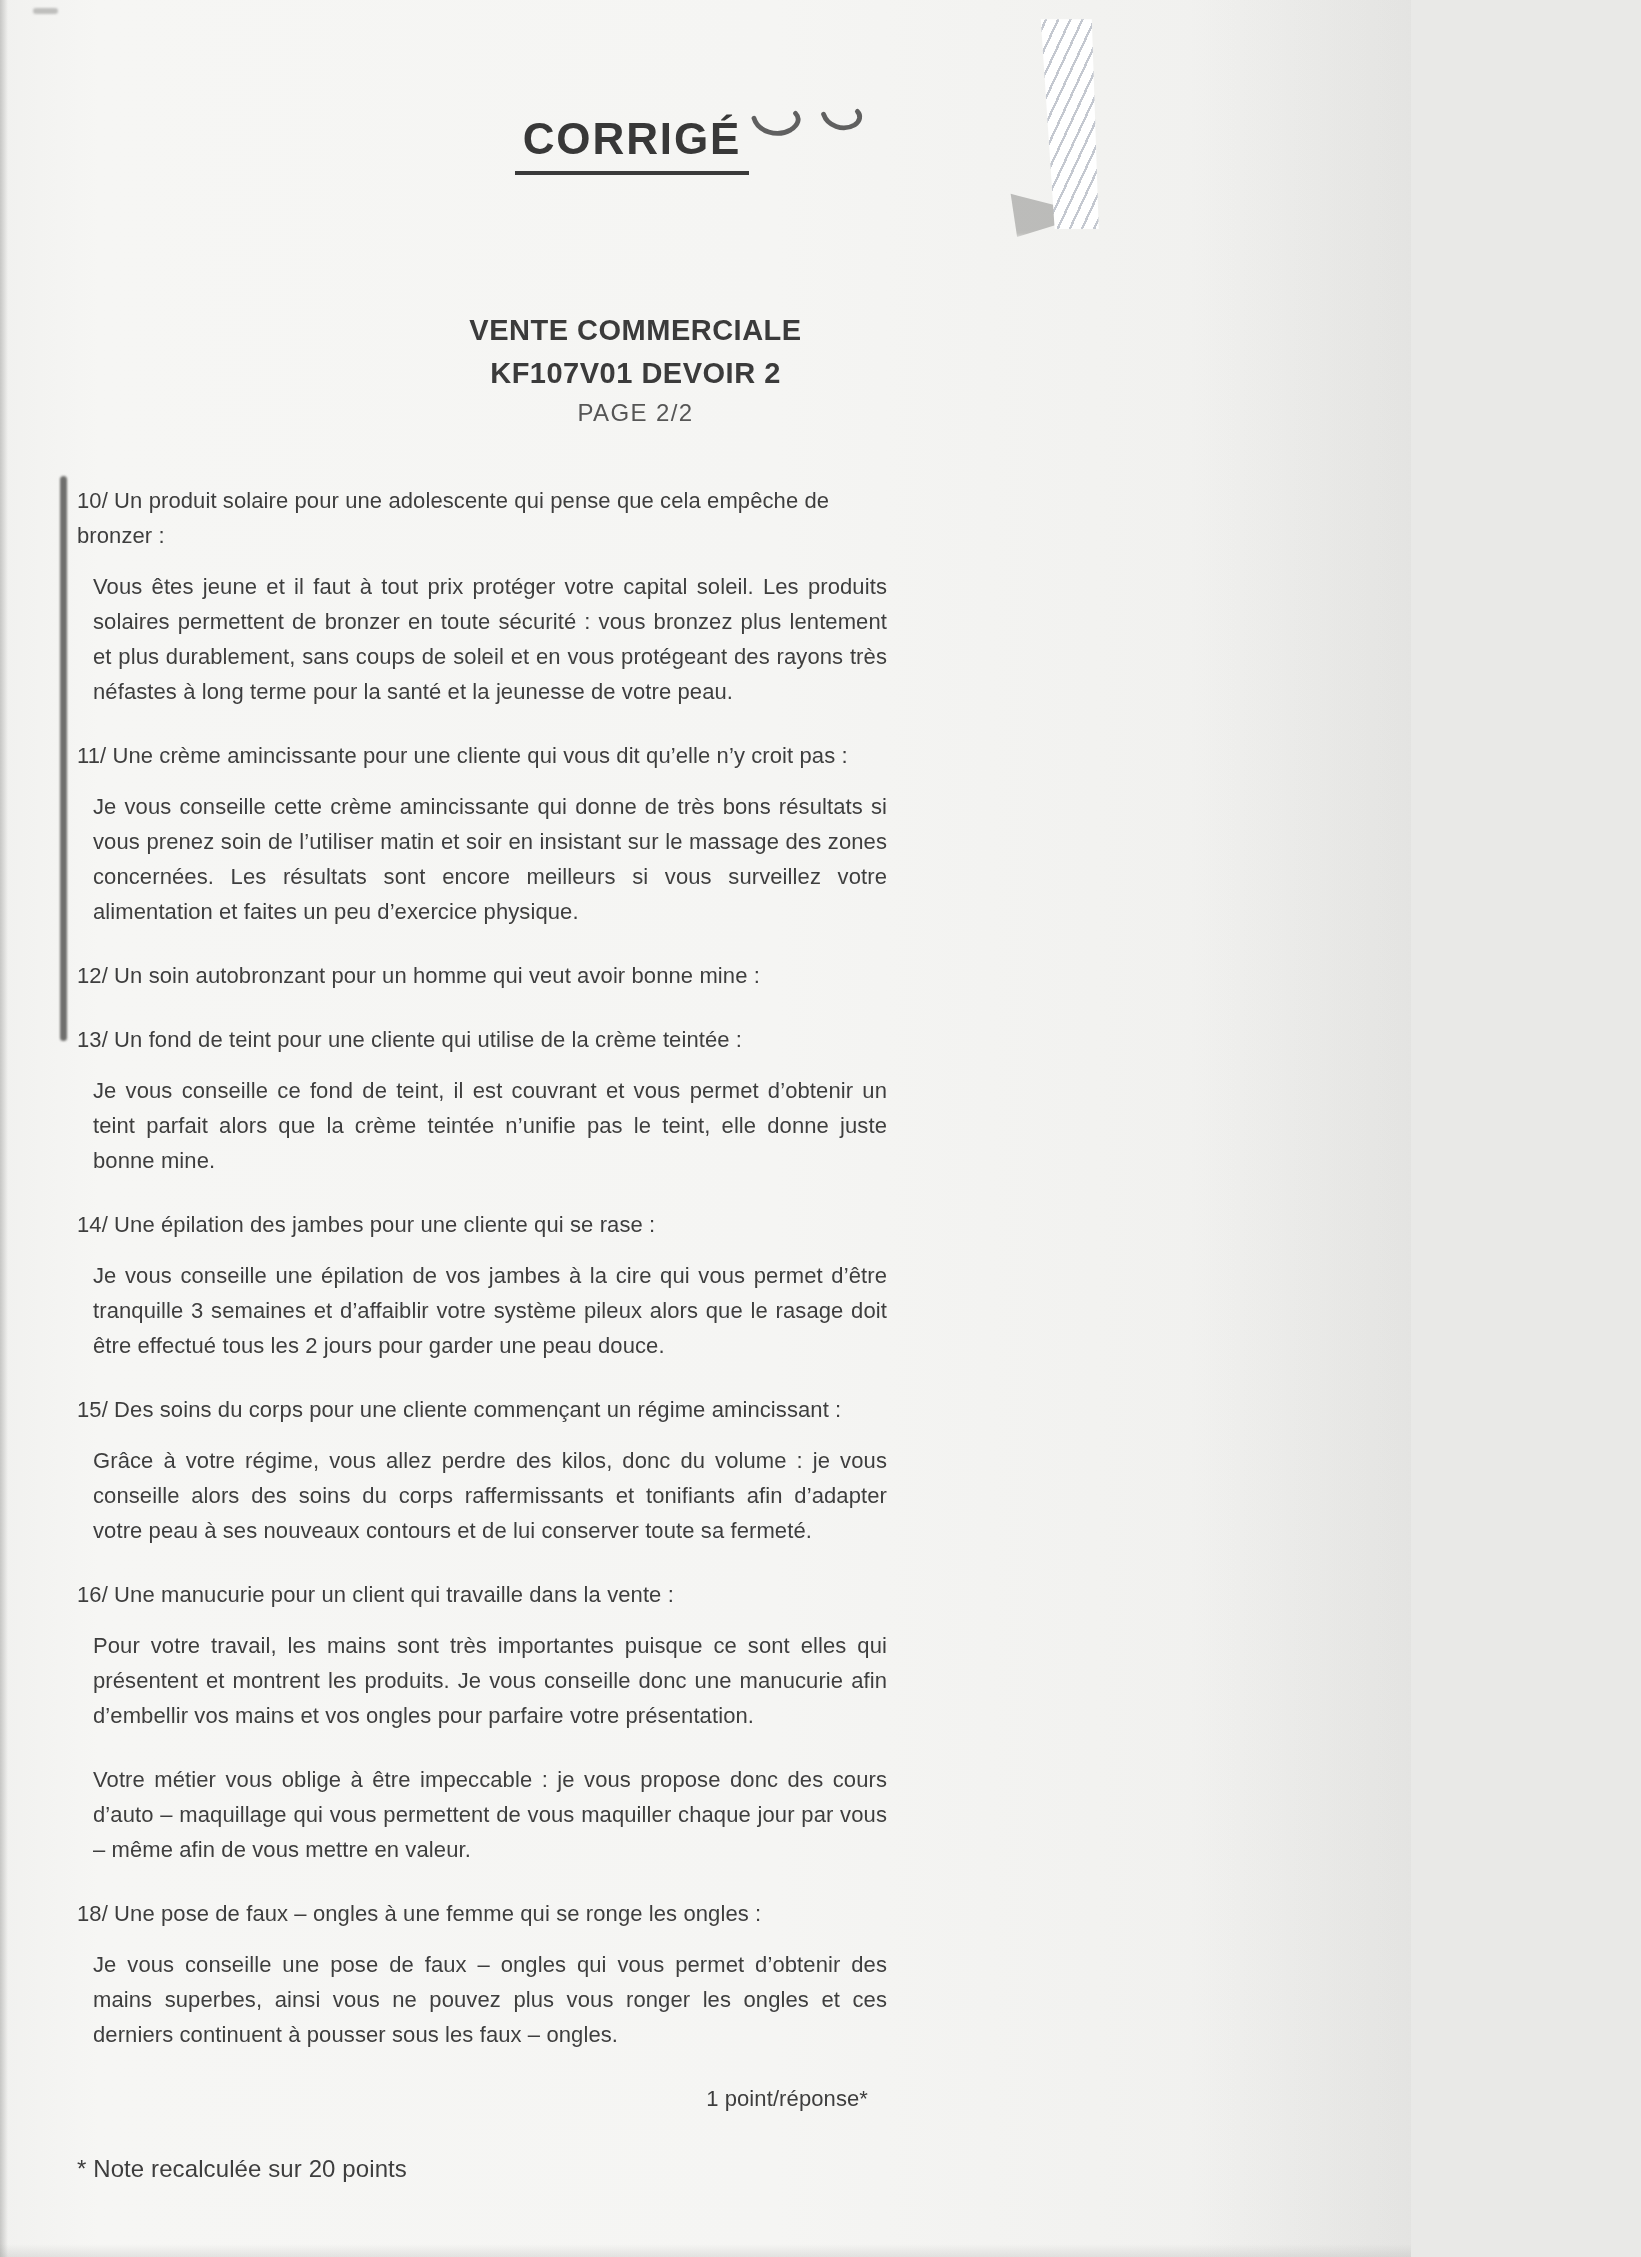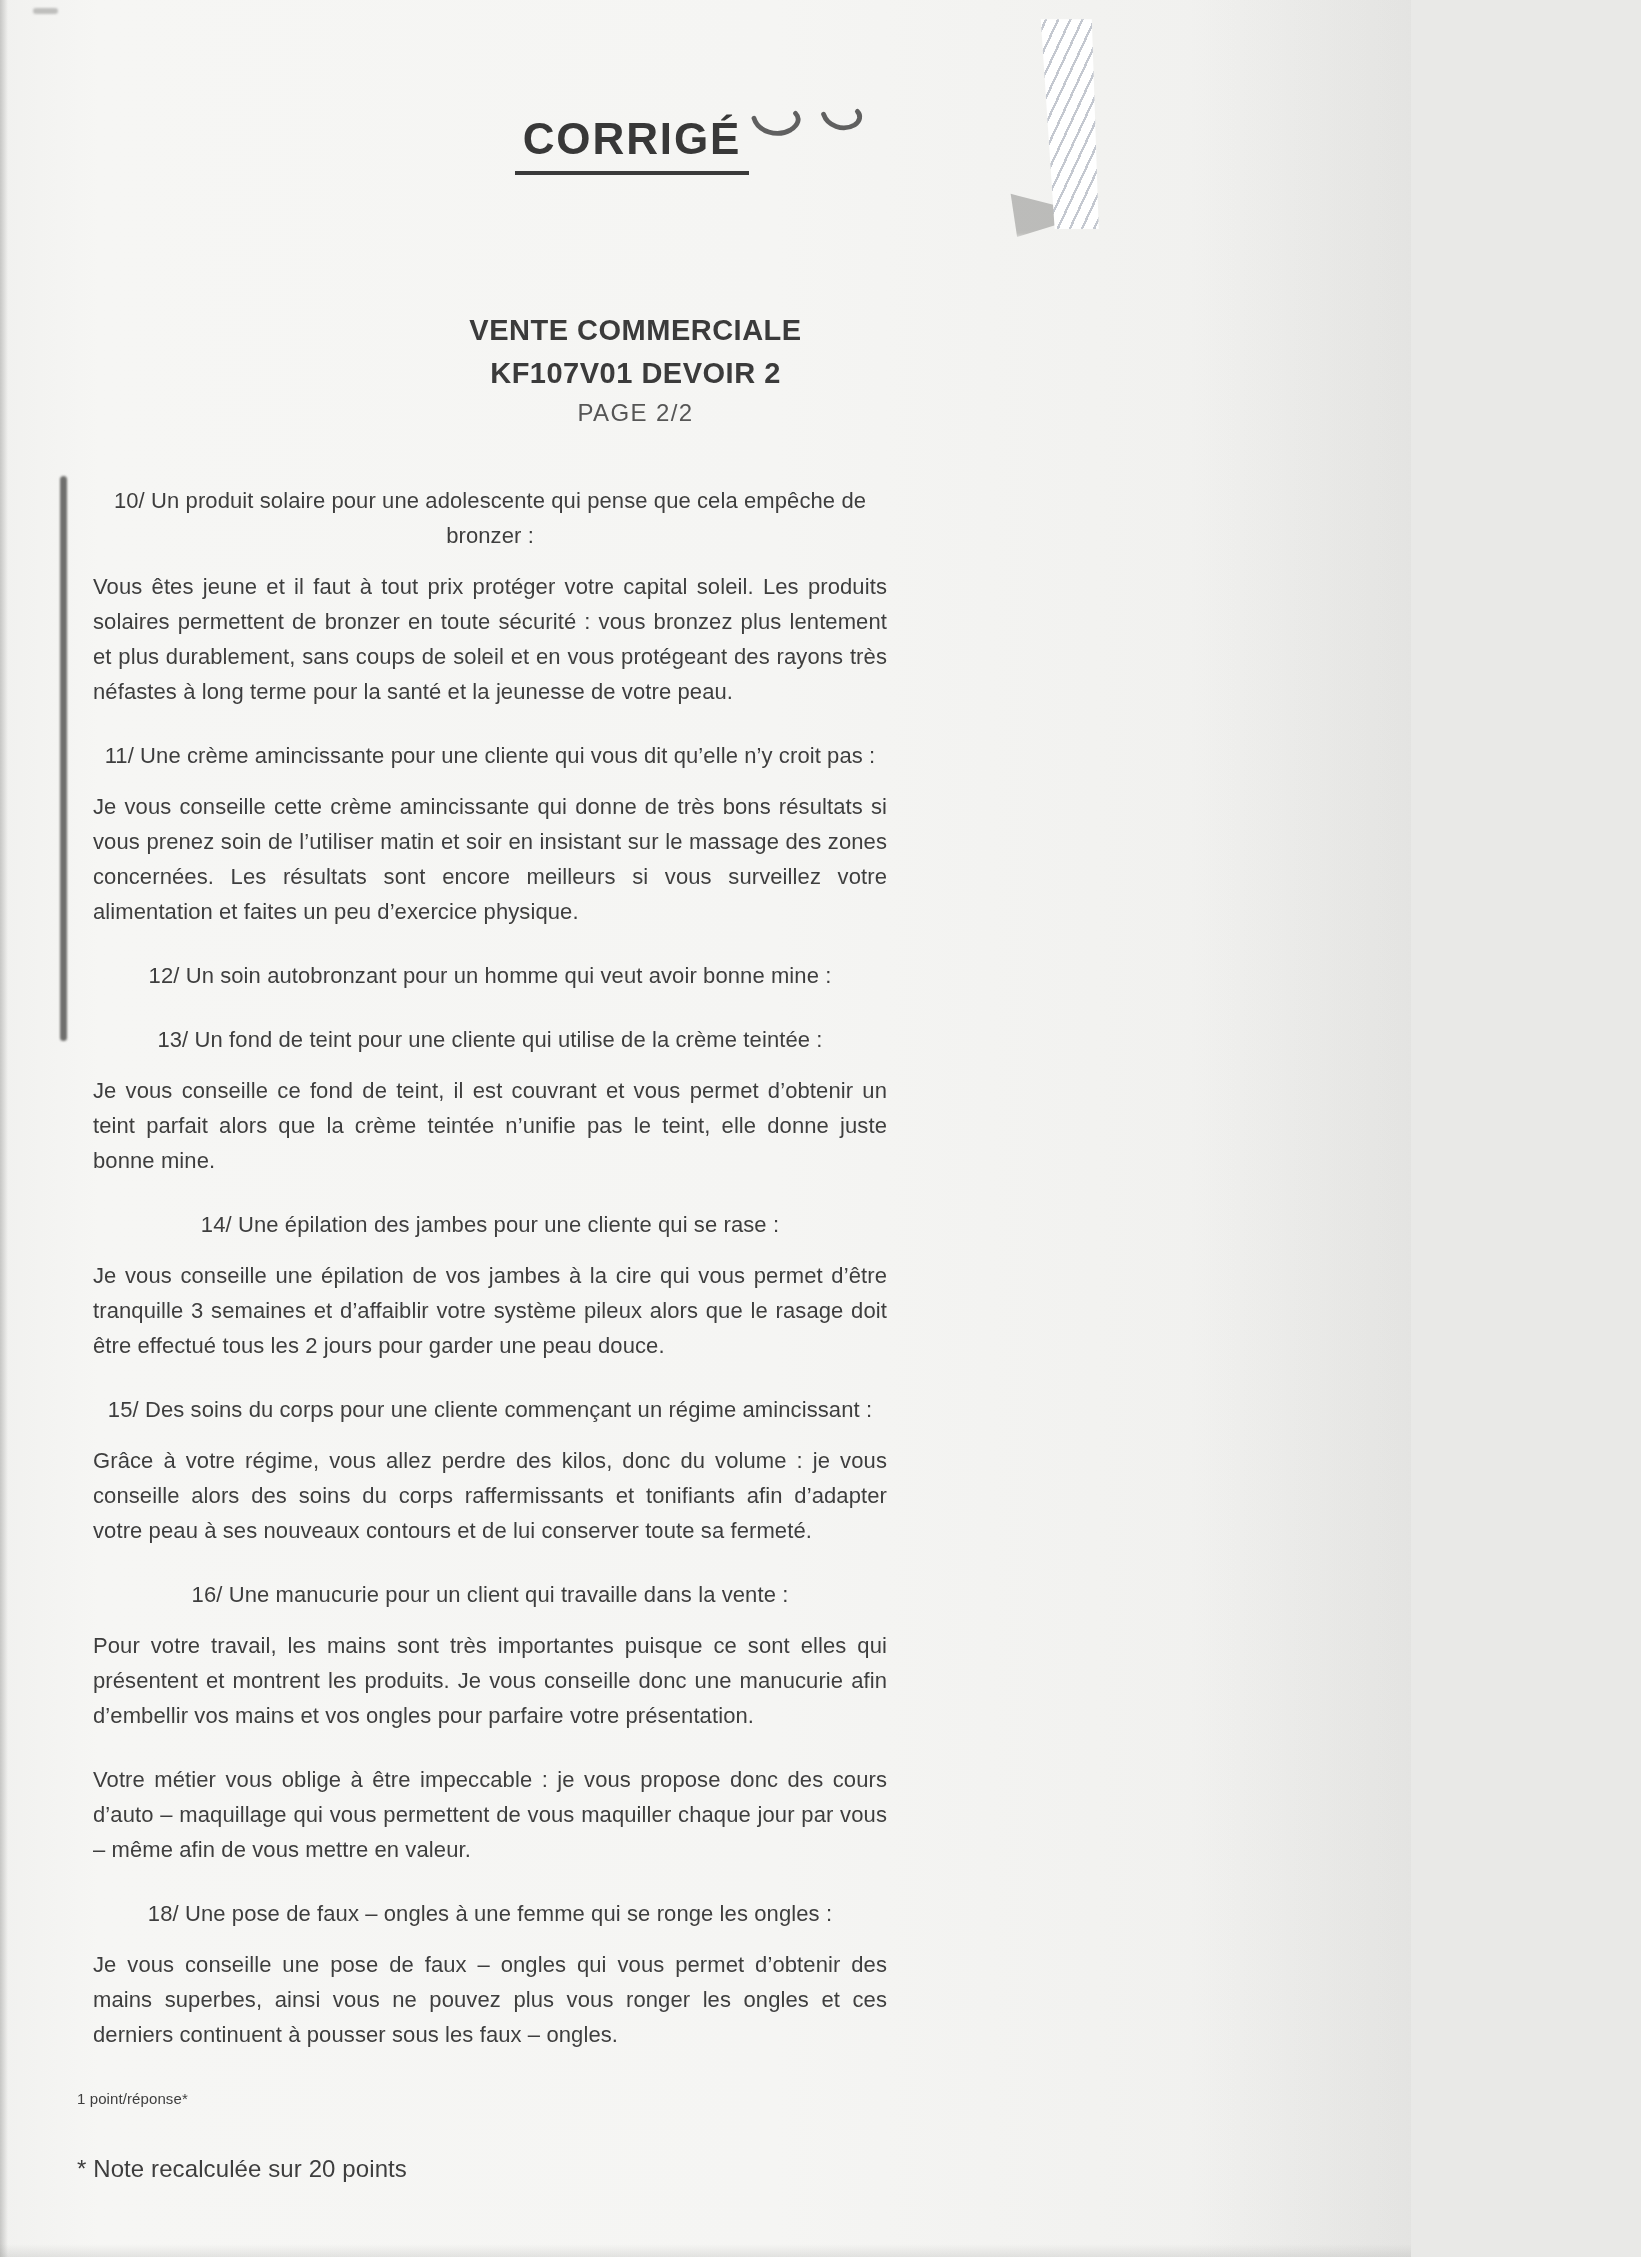--- a/index.html
+++ b/index.html
@@ -74,26 +74,26 @@
     font-size: 24px; font-weight: 400; line-height: 35px; letter-spacing: 1.4px; color: #565656;
   }
 
   
   .content {
     position: absolute; top: 483px; left: 77px; width: 826px;
     color: #3e3e3e;
     font-size: 22px; line-height: 35px; letter-spacing: 0.1px;
   }
   .question { margin: 0 0 29px 0; }
-  .q-heading { text-align: center; }
+  .q-heading { text-align: left; }
   .q-answer { margin: 16px; text-align: justify; }
   .points-note {
     margin-top: 18px;
-    text-align: left; padding-right: 35px;
-    font-size: 15px;
+    text-align: right; padding-right: 35px;
+    font-size: 22px;
   }
   .footnote {
     margin-top: 35px;
     font-size: 24px;
   }
 </style>
 </head>
 <body>
 
 <div class="page">

